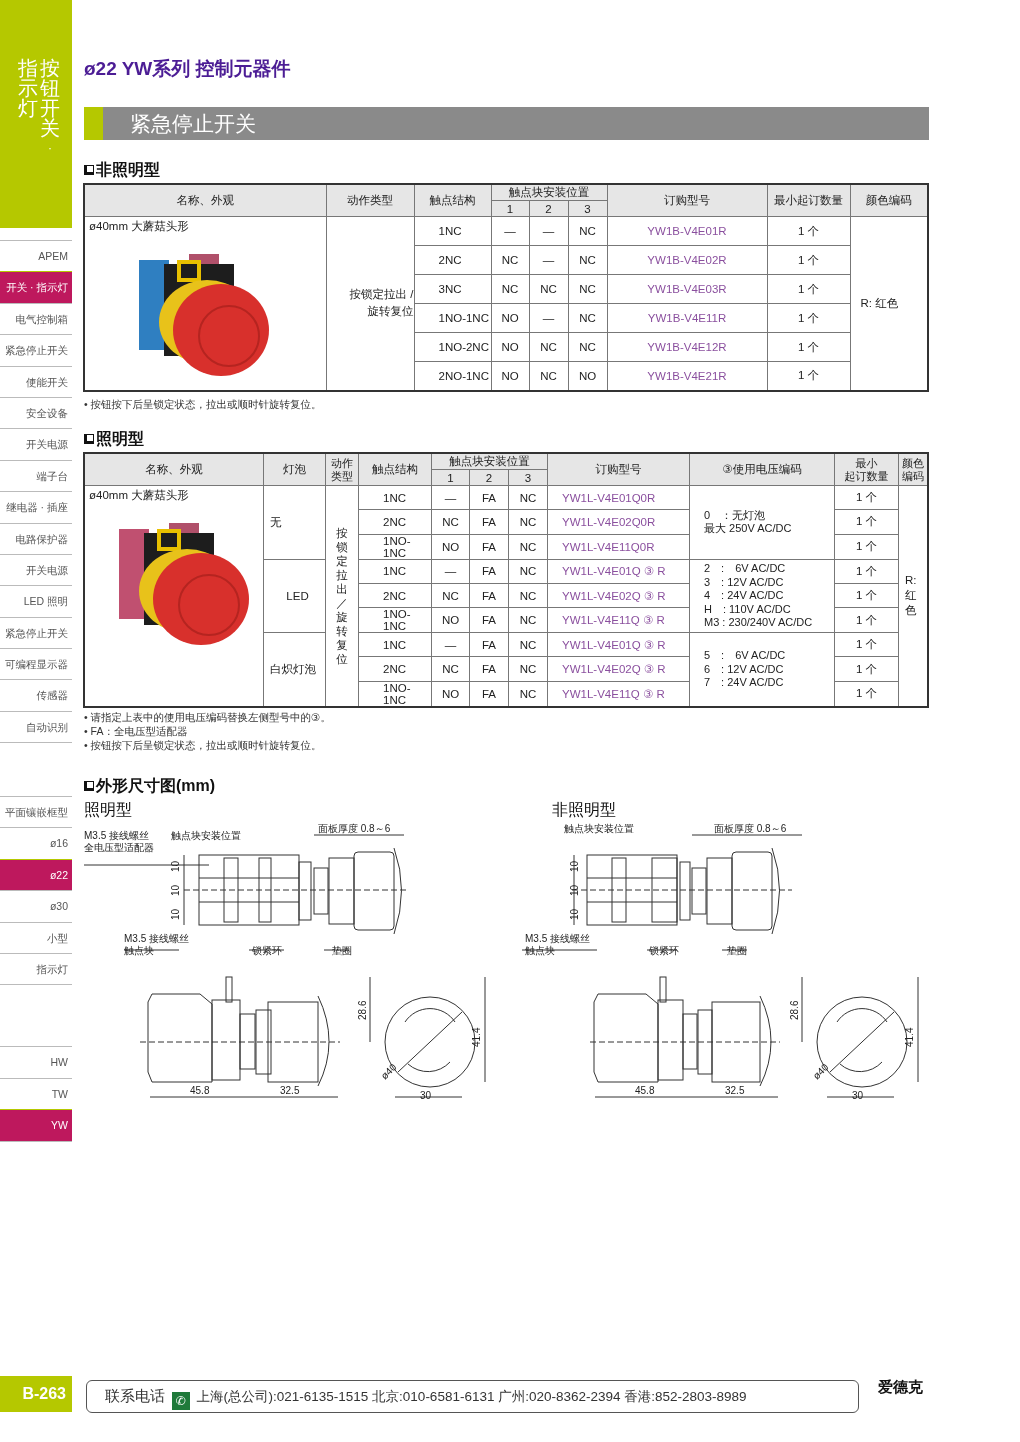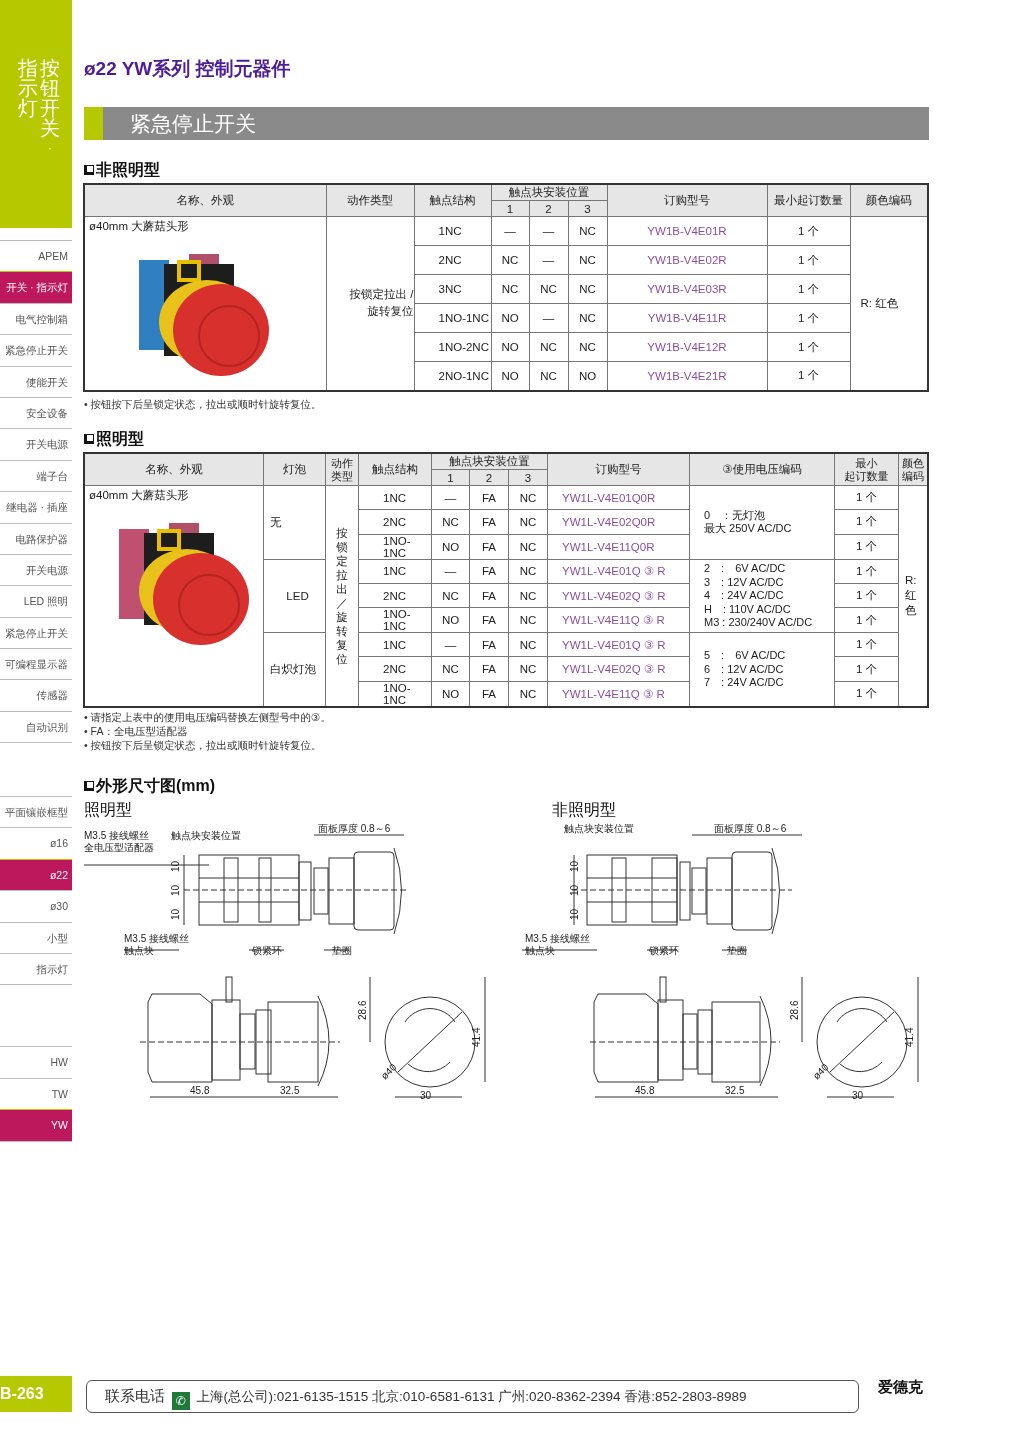--- a/index.html
+++ b/index.html
@@ -22,21 +22,21 @@
 table td,table th{border:1px solid #777;text-align:center;vertical-align:middle;font-weight:normal}
 table th{background:#e6e6e6;font-size:11.5px}
 table.t1{left:83px;top:183px;width:846px;border:2px solid #333}
 table.t2{left:83px;top:452px;width:846px;border:2px solid #333}
 .pn{color:#8a4f9e}
 td.l{text-align:left;padding-left:24px}
 td.img{text-align:left;vertical-align:top;padding:2px 4px}
 .note{position:absolute;left:84px;font-size:10.5px;color:#333;line-height:14px}
 .photo{width:150px;height:140px;position:relative;margin:8px auto 0 40px}
 .diag{position:absolute}
-#footer-tab{position:absolute;left:0;top:1376px;width:72px;height:36px;color:#fff;font-weight:bold;font-size:16px;padding-right:6px;line-height:36px}
+#footer-tab{position:absolute;left:0;top:1376px;width:72px;height:36px;color:#fff;font-weight:bold;font-size:16px;text-align:right;padding-right:6px;line-height:36px}
 #footer-box{position:absolute;left:86px;top:1380px;width:773px;height:33px;border:1.5px solid #555;border-radius:6px;font-size:13.5px;color:#333;line-height:30px;padding-left:18px;white-space:nowrap}
 .phone{display:inline-block;width:18px;height:18px;background:#1f7a3a;color:#fff;font-size:12px;line-height:18px;text-align:center;vertical-align:-4px;margin:0 3px}
 #brand{position:absolute;left:878px;top:1378px;font-size:15px;font-weight:bold;color:#111}
 .lbl{font-size:10px;fill:#222;font-family:"Liberation Sans",sans-serif}
 </style>
 </head>
 <body>
 
 <div id="side-tab" class="lime">
   <div class="vt">

